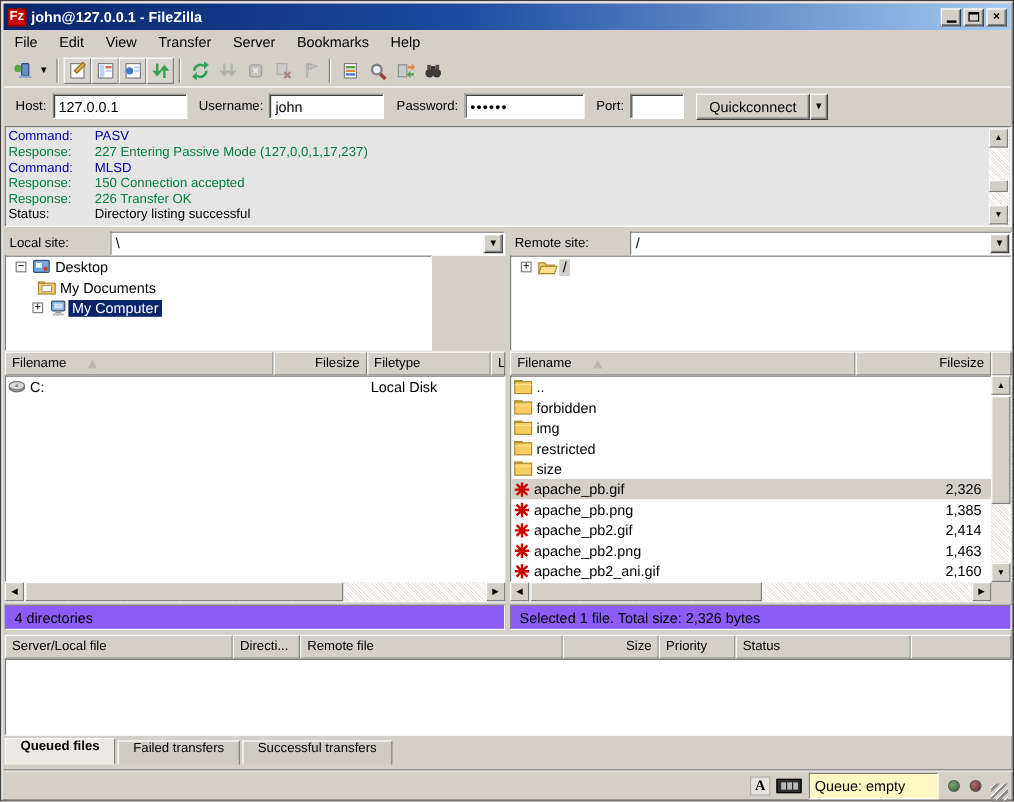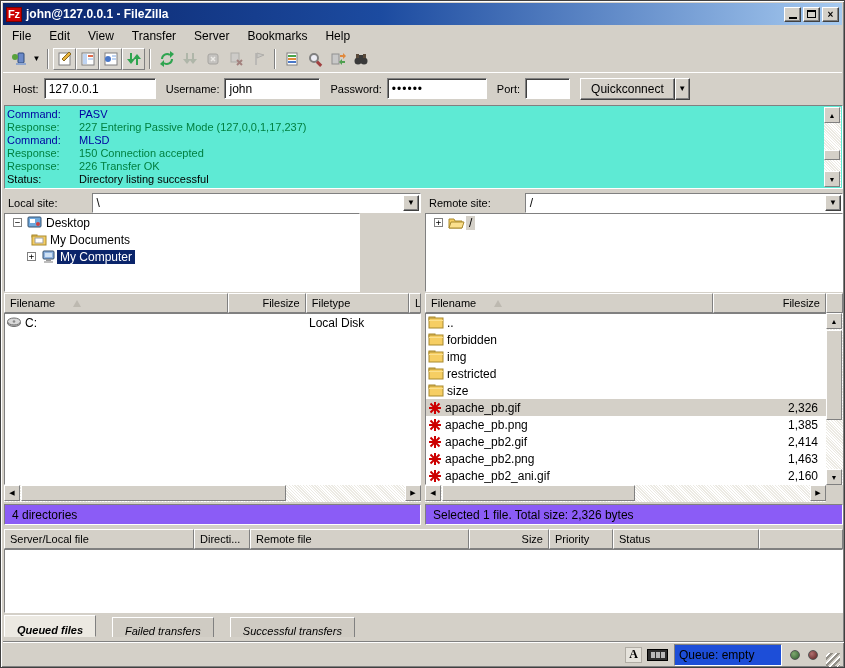--- a/index.html
+++ b/index.html
@@ -22,39 +22,39 @@
               display:flex; align-items:center; padding:0 3px; }
   #fz-icon { width:16px; height:15px; background:#CC0000; color:#fff; font-weight:bold; font-size:11px;
              display:flex; align-items:center; justify-content:center; margin-right:4px; border:1px solid #7A0000; }
   #title-text { color:#fff; font-weight:bold; font-size:12px; flex:1; white-space:nowrap; }
   .cap-btn { width:17px; height:15px; margin-left:2px; display:flex; align-items:center; justify-content:center;
              font-size:10px; font-weight:bold; color:#000; }
   .min-glyph { width:8px; height:2px; background:#000; margin-top:7px; }
   .max-glyph { width:9px; height:8px; border:1px solid #000; border-top-width:2px; }
 
   
-  #menubar { left:2px; top:25px; width:839px; height:19px; display:flex; align-items:center; font-size:12px; }
+  #menubar { left:2px; top:25px; width:839px; height:19px; display:flex; align-items:flex-start; font-size:12px; }
   .menu-item { padding:2px 9px; }
 
   
   #toolbar { left:2px; top:44px; width:839px; height:27px; display:flex; align-items:center; padding-left:4px; }
   .tb-sep { width:2px; height:20px; border-left:1px solid #808080; border-right:1px solid #fff; margin:0 4px; }
   .tb-btn { width:23px; height:22px; display:flex; align-items:center; justify-content:center; }
   .tb-btn.pressed { border:1px solid; border-color:#fff #808080 #808080 #fff; background:#D8D5CE; }
   .tb-btn.disabled svg { opacity:.55; filter:grayscale(60%); }
   .tb-drop { width:13px; height:22px; display:flex; align-items:center; justify-content:center; font-size:8px; color:#000; }
 
   
   #quickbar { left:2px; top:71px; width:839px; height:32px; display:flex; align-items:center; border-top:1px solid #fff; }
   #quickbar .lbl { margin:0 5px 0 10px; }
   .qc-input { height:21px; font-family:"Liberation Sans",sans-serif; font-size:12px; padding:2px 4px; outline:none; }
   .btn { height:22px; padding:0 10px; font-family:"Liberation Sans",sans-serif; font-size:12px; }
 
   
-  #log { left:3px; top:104px; width:839px; height:84px; background:#5eead4; }
+  #log { left:3px; top:104px; width:839px; height:84px; background:#e5e5e5; }
   #log-inner { position:absolute; left:2px; top:2px; right:19px; bottom:2px; overflow:hidden; line-height:13px; }
   .log-row { display:flex; white-space:nowrap; }
   .log-label { width:72px; flex:none; }
   .t-command { color:#0000A0; }
   .t-response { color:#008040; }
   .t-status { color:#000; }
 
   
   .sb-v { position:absolute; width:17px; background:#ECEAE3;
           background-image:repeating-linear-gradient(45deg,#fff 0 1px,transparent 1px 2px); }
@@ -90,34 +90,34 @@
   .file-name { display:flex; align-items:center; gap:3px; padding-left:2px; overflow:hidden; }
   .file-size { text-align:right; padding-right:6px; }
 
   .status-panel { position:absolute; height:21px; display:flex; align-items:center; padding:0 7px;
                   border:1px solid; border-color:#808080 #fff #fff #808080; background:#8b5cf6; font-size:12px; }
 
   
   #queue-header { position:absolute; left:3px; top:528px; width:839px; height:20px; display:flex; }
   #queue-body { position:absolute; left:3px; top:548px; width:839px; height:64px; background:#fff; }
   #tabs { position:absolute; left:3px; top:614px; width:839px; height:22px; display:flex; align-items:flex-end; }
-  .tab { height:20px; padding:0 12px; display:flex; align-items:flex-end; margin-right:16px;
-         border:1px solid; border-color:#fff #808080 #808080 #fff; background:#CFCBC3; border-bottom:none;font-style:italic; }
+  .tab { height:20px; padding:0 12px; display:flex; align-items:flex-start; margin-right:2px;
+         border:1px solid; border-color:#fff #808080 #808080 #fff; background:#CFCBC3; border-bottom:none; }
   .tab.active { background:#ECE9E2; font-weight:bold; height:22px; border-bottom:1px solid #ECE9E2; }
 
   
   #statusbar { position:absolute; left:2px; top:640px; width:841px; height:26px;
                border-top:1px solid #808080; box-shadow:0 1px 0 #fff inset; display:flex; align-items:center; justify-content:flex-end; padding:0 4px; }
   #ascii-ind { width:17px; height:16px; border:1px solid #B0ACA4; display:flex; align-items:center; justify-content:center;
                font-family:"Liberation Serif",serif; font-weight:bold; font-size:12px; background:#E6E3DC; }
   #badge-ind { width:21px; height:12px; background:#2E2E2E; border:1px solid #000; margin-left:5px;
                display:flex; gap:1px; align-items:center; justify-content:center; }
   #badge-ind i { display:block; width:4px; height:6px; background:#B9B9B9; }
   #queue-status-box { width:108px; height:22px; margin-left:6px; display:flex; align-items:center; padding:0 4px; font-size:12px;
-                      border:1px solid; border-color:#808080 #fff #fff #808080; background:#1d4ed8; }
+                      border:1px solid; border-color:#808080 #fff #fff #808080; background:#fef9c3; }
   .led { width:10px; height:10px; border-radius:50%; margin-left:8px; border:1px solid #555; }
   .led-green { background:radial-gradient(circle at 35% 35%, #7FA870, #2E5B2E); }
   .led-red   { background:radial-gradient(circle at 35% 35%, #B07070, #5B2020); }
   #grip { width:14px; height:14px; margin-left:8px; align-self:flex-end;
           background:repeating-linear-gradient(135deg, transparent 0 2px, #fff 2px 3px, #928F88 3px 5px); }
 
   svg { display:block; }
 </style>
 </head>
 <body>

